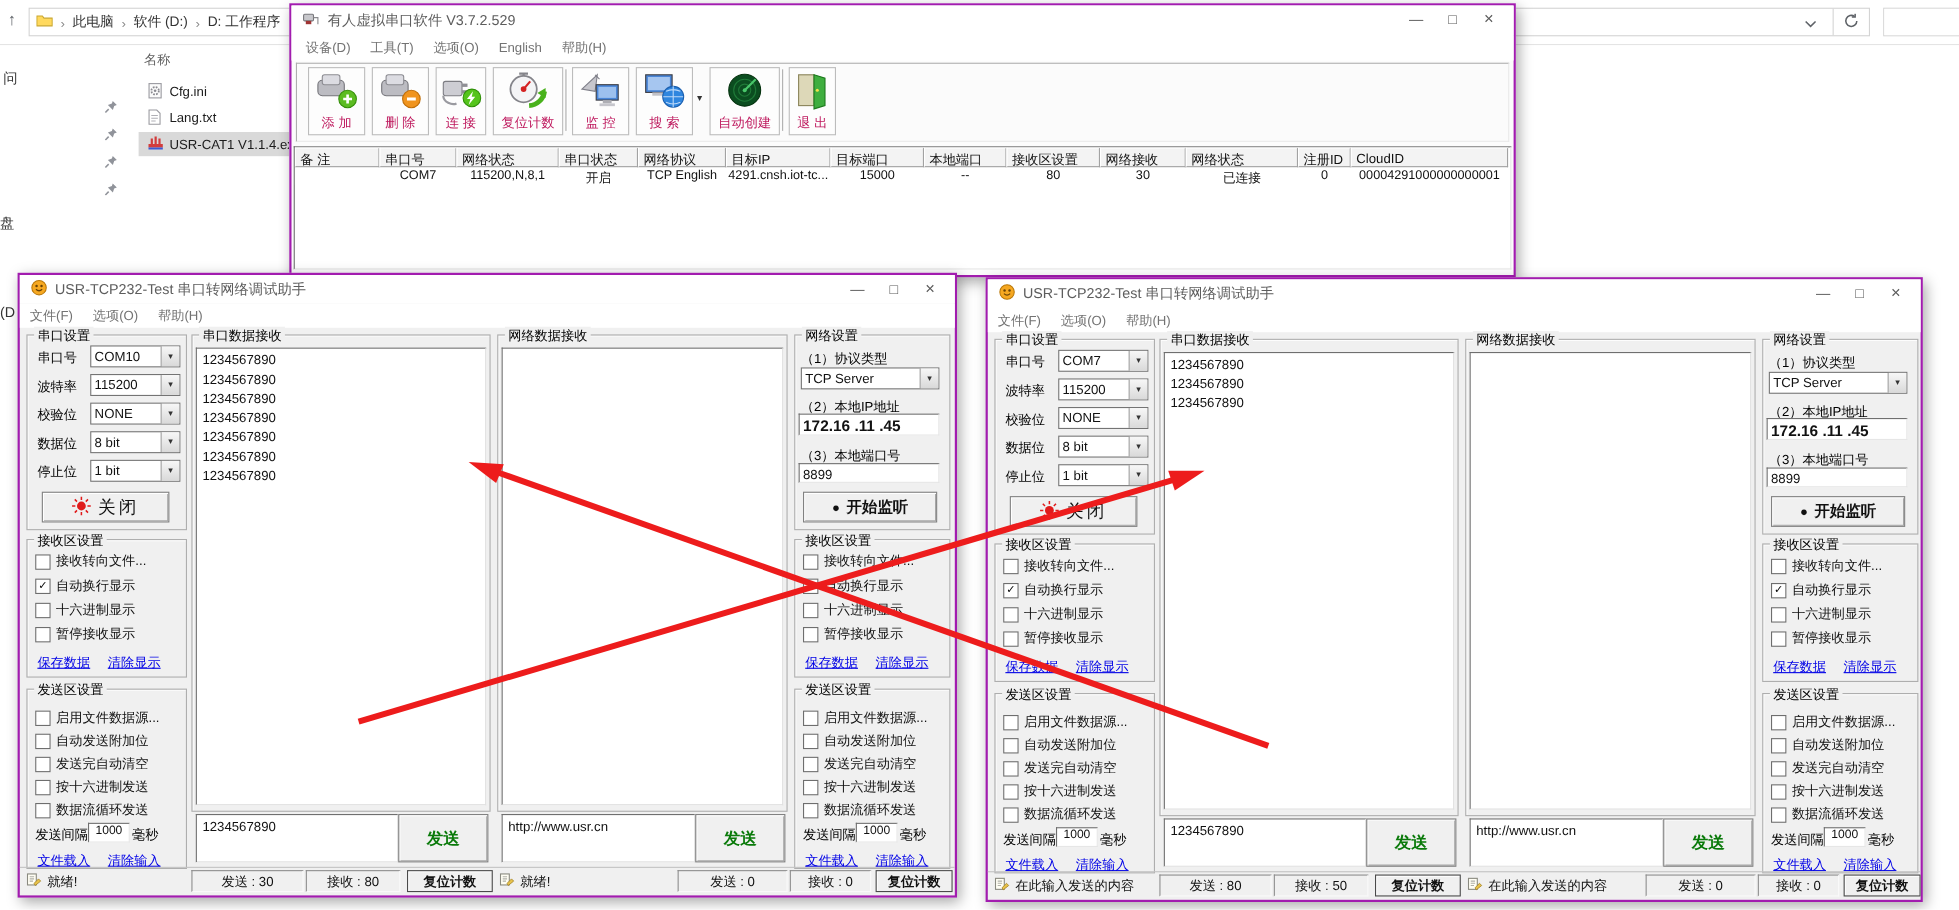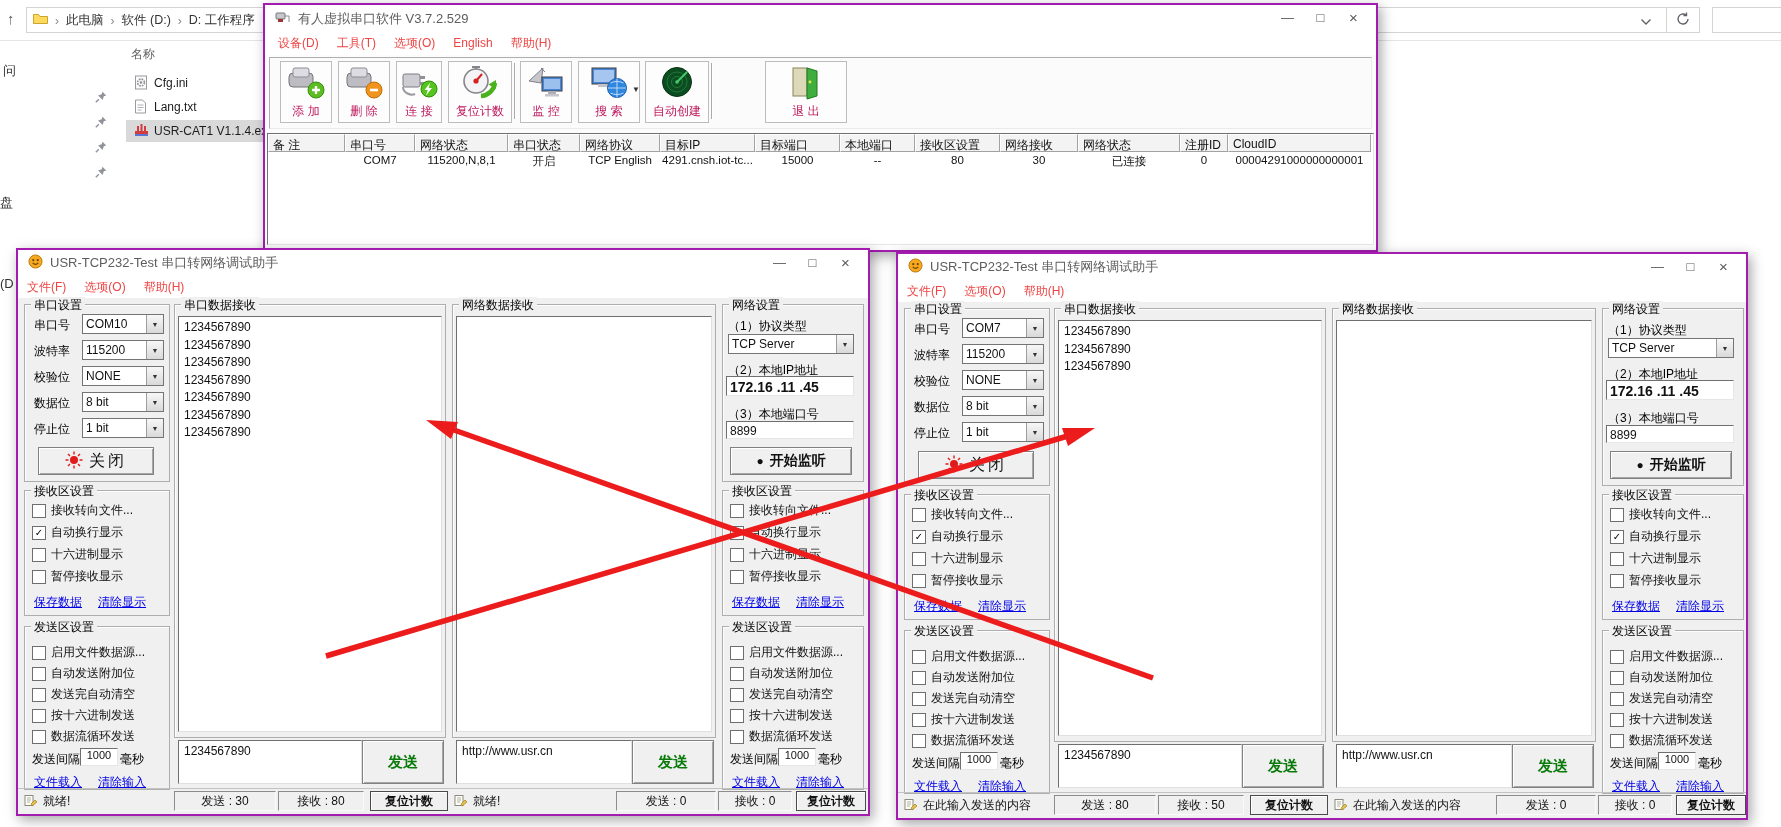--- a/index.html
+++ b/index.html
@@ -9,21 +9,21 @@
   
   .win{position:absolute;border:2px solid #a21caf;box-shadow:3px 4px 12px rgba(0,0,0,.35)}
   #vsp{left:263px;top:3px;width:1111px;height:245px;background:#fcfcfc;z-index:10}
   #tcp0{left:16px;top:248px;width:850px;height:564px;background:#f0f0f0;z-index:20}
   #tcp1{left:896px;top:252px;width:848px;height:564px;background:#f0f0f0;z-index:20}
   .titlebar{position:absolute;left:0;top:0;right:0;height:27px;background:#fff;display:flex;align-items:center;padding-left:10px;gap:7px}
   .wtitle{font-size:13px;color:#5d5d5d;white-space:nowrap}
   .winbtns{position:absolute;right:6px;top:0;height:26px;display:flex}
   .winbtn{width:33px;height:26px;text-align:center;line-height:26px;color:#5a5a5a;font-size:13px}
   .menubar{position:absolute;left:0;right:0;background:#fff}
-  .menu{display:inline-block;font-size:12px;color:#ef4444;padding:3px 9px;white-space:nowrap}
+  .menu{display:inline-block;font-size:12px;color:#737373;padding:3px 9px;white-space:nowrap}
   
   .groupbox{position:absolute;border:1px solid #aeaeae;box-shadow:1px 1px 0 #fdfdfd inset}
   .glabel{position:absolute;top:-8px;left:6px;background:#f0f0f0;padding:0 3px;font-size:12px;color:#000;white-space:nowrap}
   .sunken{position:absolute;background:#fff;border:1px solid;border-color:#6f6f6f #e6e6e6 #e6e6e6 #6f6f6f}
   .txtarea{position:absolute;background:#fff;border:1px solid;border-color:#6f6f6f #e0e0e0 #e0e0e0 #6f6f6f;
     font-size:12px;line-height:17.5px;padding:2px 5px;overflow:hidden;white-space:pre;font-family:"Liberation Sans","DejaVu Sans",sans-serif}
   .combo{position:absolute;background:#fff;border:1px solid #747474;display:flex;height:20px;box-sizing:border-box}
   .cval{flex:1;font-size:12px;padding:2px 3px;white-space:nowrap;overflow:hidden}
   .carr{width:16px;background:linear-gradient(#f7f7f7,#d9d9d9);border-left:1px solid #9d9d9d;font-size:7px;color:#333;
     display:flex;align-items:center;justify-content:center}
@@ -31,21 +31,21 @@
     display:flex;align-items:center;justify-content:center;gap:6px;box-sizing:border-box}
   .flabel{position:absolute;font-size:12px;color:#000;white-space:nowrap}
   .chkrow{position:absolute;display:flex;align-items:center;gap:5px;font-size:12px;white-space:nowrap}
   .chkbox{width:12px;height:12px;background:#fff;border:1px solid #6e6e6e;display:inline-flex;align-items:center;justify-content:center;
     font-size:10px;line-height:10px;color:#000;flex:none}
   .link{position:absolute;font-size:12px;color:#0000e6;text-decoration:underline;white-space:nowrap}
   .sendbtn{font-size:15px;font-weight:bold;color:#0a7a0a}
   .scell{position:absolute;border:1px solid;border-color:#8d8d8d #fafafa #fafafa #8d8d8d;font-size:12px;
     display:flex;align-items:center;justify-content:center;box-sizing:border-box;background:#f0f0f0}
   .reset{font-weight:bold;border:1px solid #4a4a4a;box-shadow:inset 1px 1px 0 #fff;border-color:#4a4a4a}
-  .smsg{position:absolute;display:flex;align-items:center;gap:5px;font-size:12px;white-space:nowrap}
+  .smsg{position:absolute;display:flex;gap:5px;font-size:12px;white-space:nowrap}
   .statline{position:absolute;left:0;right:0;border-top:1px solid #c2c2c2}
   
   .tbframe{position:absolute;border:1px solid;border-color:#aeaeae #eaeaea #eaeaea #aeaeae;background:#fbfbfb}
   .tbtn{position:absolute;top:56px;height:62px;border:1px solid #bcbcbc;background:#fdfdfd;display:flex;flex-direction:column;
     align-items:center;justify-content:flex-end;padding-bottom:2px;box-sizing:border-box}
   .tbtn .lbl{font-size:12px;color:#be185d;white-space:nowrap}
   .tsep{position:absolute;top:58px;height:56px;width:0;border-left:1px solid #ababab;border-right:1px solid #fff}
   .thcell{border-right:1px solid #a2a2a2;border-bottom:1px solid #a2a2a2;border-top:1px solid #fff;border-left:1px solid #fff;
     background:#f3f3f3;font-size:12px;padding:2px 4px 1px;white-space:nowrap;overflow:hidden;box-sizing:border-box;flex:none}
   .tdcell{font-size:11.5px;text-align:center;white-space:nowrap;overflow:hidden;box-sizing:border-box;flex:none;padding-top:2px}
@@ -192,42 +192,42 @@
         <span><svg width="38" height="36" viewBox="0 0 38 36">
             <path d="M2 17L16 4l-2 15z" fill="#c6c6cc" stroke="#80808a"></path>
             <path d="M14 4l4 4" stroke="#80808a"></path>
             <rect x="15" y="13" width="20" height="14" fill="#4a86d8" stroke="#3c3c42"></rect>
             <rect x="17" y="15" width="16" height="10" fill="#9cc0ee"></rect>
             <rect x="21" y="27" width="8" height="3" fill="#aeaeb4"></rect>
             <rect x="18" y="30" width="14" height="2.5" fill="#c6c6cc"></rect>
           </svg></span>
         <span class="lbl">监 控</span>
       </div>
-      <div class="tbtn" style="left: 313px; width: 62px;">
+      <div class="tbtn" style="left: 313px; width: 52px;">
         <span><svg width="38" height="36" viewBox="0 0 38 36">
             <rect x="2" y="4" width="24" height="16" fill="#4a86d8" stroke="#3c3c42"></rect>
             <rect x="4" y="6" width="20" height="12" fill="#a6c6f0"></rect>
             <rect x="8" y="20" width="12" height="3" fill="#c2c2c8"></rect>
             <circle cx="27" cy="24" r="9.5" fill="#2f86df" stroke="#1b5faf"></circle>
             <path d="M18 24h18M27 14.5v19M20.5 19a12 9 0 0 1 13 0M20.5 29a12 9 0 0 0 13 0" stroke="#bcd8f8" fill="none"></path>
           </svg></span>
         <span class="lbl">搜 索</span>
       </div>
       <span class="abs" style="left: 367px; top: 80px; font-size: 8px; color: rgb(51, 51, 51);">▼</span>
       <div class="tbtn" style="left: 380px; width: 64px;">
         <span><svg width="36" height="36" viewBox="0 0 36 36">
             <circle cx="18" cy="18" r="14.5" fill="#0b4d20" stroke="#06330f"></circle>
             <circle cx="18" cy="18" r="10" fill="none" stroke="#1f7a38"></circle>
             <circle cx="18" cy="18" r="5.5" fill="none" stroke="#1f7a38"></circle>
             <path d="M18 18L28 8" stroke="#49c76a" stroke-width="2"></path>
             <circle cx="18" cy="18" r="1.8" fill="#49c76a"></circle>
           </svg></span>
         <span class="lbl">自动创建</span>
       </div>
-      <div class="tbtn" style="left: 452px; width: 82px; margin-left: 48px;">
+      <div class="tbtn" style="left: 452px; width: 43px;">
         <span><svg width="36" height="36" viewBox="0 0 36 36">
             <rect x="5" y="4" width="14" height="28" fill="#ddd8b8" stroke="#8a845a"></rect>
             <path d="M19 4l10 3v25l-10 3z" fill="#3fae3f" stroke="#1e7a1e"></path>
             <circle cx="22" cy="18" r="1.4" fill="#f2e24a"></circle>
           </svg></span>
         <span class="lbl">退 出</span>
       </div>
       <div class="tsep" style="left: 249px;"></div>
       <div class="tsep" style="left: 446px;"></div>
       <div class="sunken" style="left: 2px; top: 128px; width: 1105px; height: 110px; overflow: hidden;">

